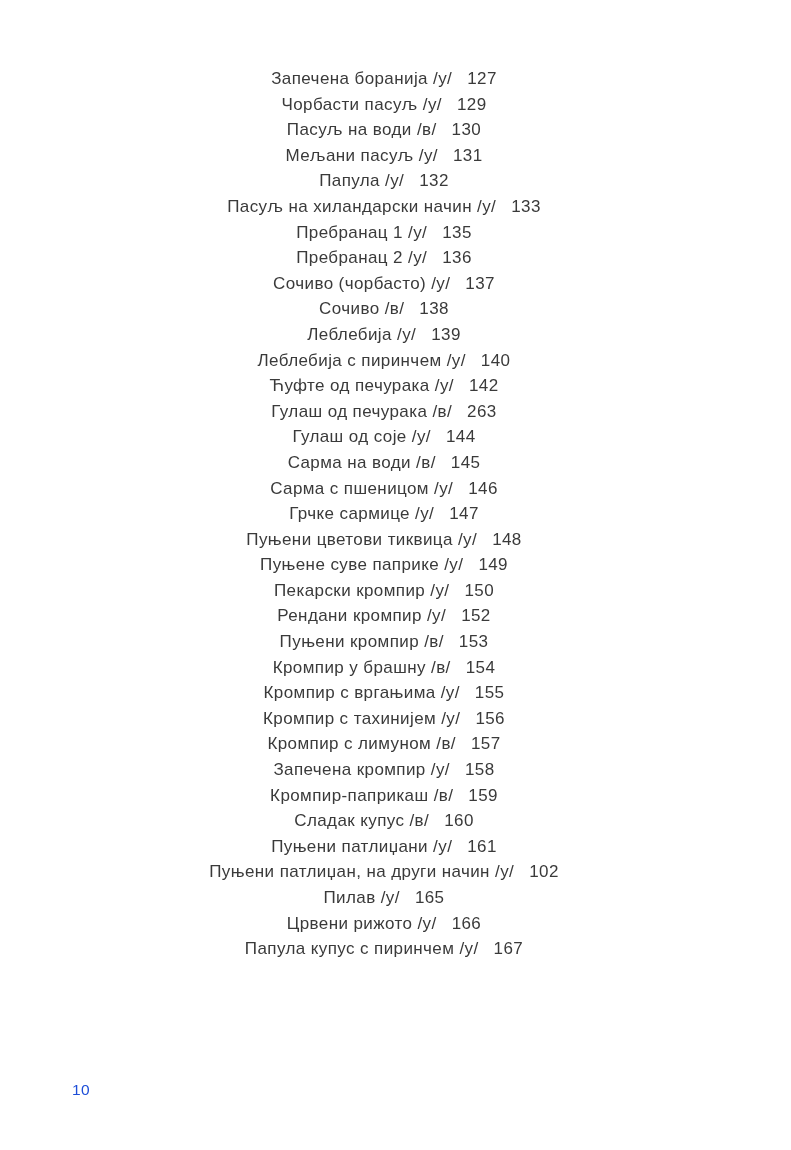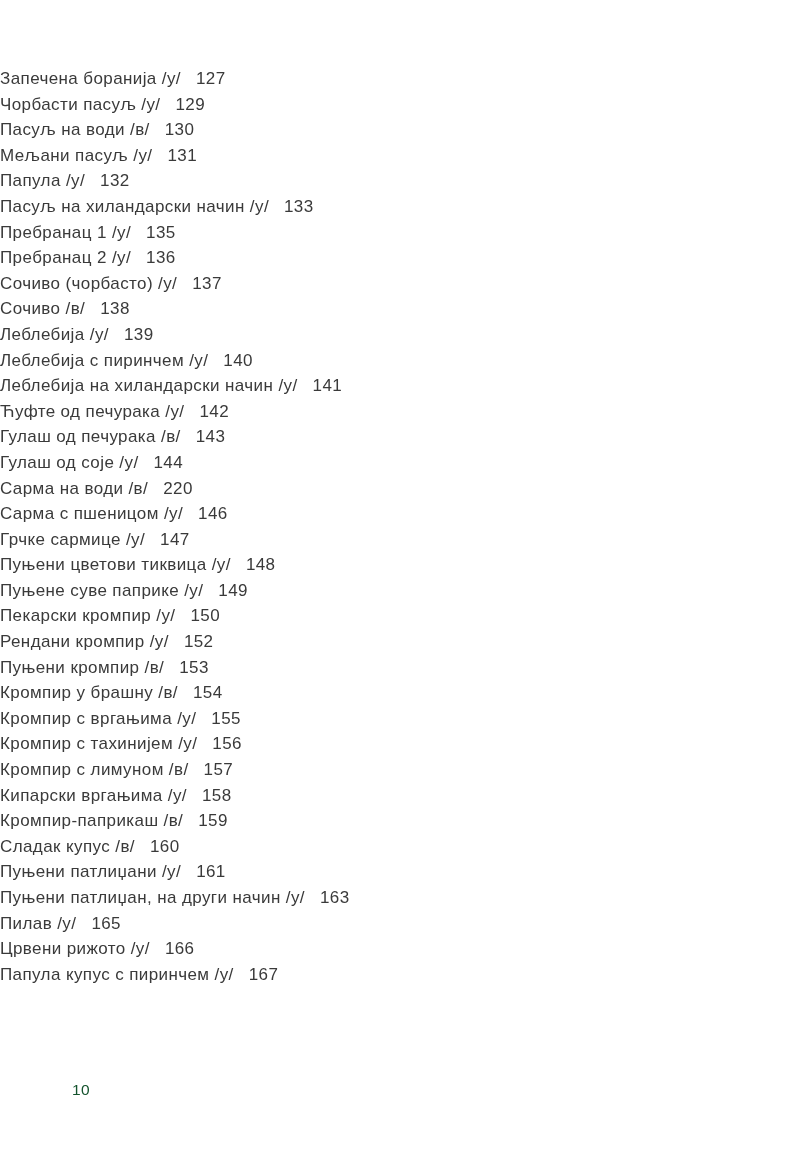--- a/index.html
+++ b/index.html
@@ -17,78 +17,77 @@
   .sheet {
     position: absolute;
     inset: 0;
     background: #ffffff;
   }
   .toc {
     position: absolute;
     left: 0;
     top: 66px;
     width: 768px;           
-    text-align: left;
+    text-align: center;
     color: #3a3a3a;
   }
   .toc-row {
     font-size: 17px;
     line-height: 25.6px;
     letter-spacing: 0.4px;
     white-space: nowrap;
   }
   .toc-page {
     margin-left: 15px;      
   }
   .folio {
     position: absolute;
     left: 72px;
     top: 1081px;
     font-size: 15.5px;
     line-height: 18px;
     letter-spacing: 0.3px;
-    color: #14532d;
+    color: #1d4ed8;
   }
 </style>
 </head>
 <body>
 
 <div class="sheet">
   <main class="toc" id="toc-list">
       <div class="toc-row"><span>Запечена боранија</span> <span>/у/</span><span class="toc-page">127</span></div>
       <div class="toc-row"><span>Чорбасти пасуљ</span> <span>/у/</span><span class="toc-page">129</span></div>
       <div class="toc-row"><span>Пасуљ на води</span> <span>/в/</span><span class="toc-page">130</span></div>
       <div class="toc-row"><span>Мељани пасуљ</span> <span>/у/</span><span class="toc-page">131</span></div>
       <div class="toc-row"><span>Папула</span> <span>/у/</span><span class="toc-page">132</span></div>
       <div class="toc-row"><span>Пасуљ на хиландарски начин</span> <span>/у/</span><span class="toc-page">133</span></div>
       <div class="toc-row"><span>Пребранац 1</span> <span>/у/</span><span class="toc-page">135</span></div>
       <div class="toc-row"><span>Пребранац 2</span> <span>/у/</span><span class="toc-page">136</span></div>
       <div class="toc-row"><span>Сочиво (чорбасто)</span> <span>/у/</span><span class="toc-page">137</span></div>
       <div class="toc-row"><span>Сочиво</span> <span>/в/</span><span class="toc-page">138</span></div>
       <div class="toc-row"><span>Леблебија</span> <span>/у/</span><span class="toc-page">139</span></div>
       <div class="toc-row"><span>Леблебија с пиринчем</span> <span>/у/</span><span class="toc-page">140</span></div>
-      <div class="toc-row"><span>Леблебија на хиландарски начин</span> <span>/у/</span><span class="toc-page">141</span></div>
       <div class="toc-row"><span>Ћуфте од печурака</span> <span>/у/</span><span class="toc-page">142</span></div>
-      <div class="toc-row"><span>Гулаш од печурака</span> <span>/в/</span><span class="toc-page">143</span></div>
+      <div class="toc-row"><span>Гулаш од печурака</span> <span>/в/</span><span class="toc-page">263</span></div>
       <div class="toc-row"><span>Гулаш од соје</span> <span>/у/</span><span class="toc-page">144</span></div>
-      <div class="toc-row"><span>Сарма на води</span> <span>/в/</span><span class="toc-page">220</span></div>
+      <div class="toc-row"><span>Сарма на води</span> <span>/в/</span><span class="toc-page">145</span></div>
       <div class="toc-row"><span>Сарма с пшеницом</span> <span>/у/</span><span class="toc-page">146</span></div>
       <div class="toc-row"><span>Грчке сармице</span> <span>/у/</span><span class="toc-page">147</span></div>
       <div class="toc-row"><span>Пуњени цветови тиквица</span> <span>/у/</span><span class="toc-page">148</span></div>
       <div class="toc-row"><span>Пуњене суве паприке</span> <span>/у/</span><span class="toc-page">149</span></div>
       <div class="toc-row"><span>Пекарски кромпир</span> <span>/у/</span><span class="toc-page">150</span></div>
       <div class="toc-row"><span>Рендани кромпир</span> <span>/у/</span><span class="toc-page">152</span></div>
       <div class="toc-row"><span>Пуњени кромпир</span> <span>/в/</span><span class="toc-page">153</span></div>
       <div class="toc-row"><span>Кромпир у брашну</span> <span>/в/</span><span class="toc-page">154</span></div>
       <div class="toc-row"><span>Кромпир с вргањима</span> <span>/у/</span><span class="toc-page">155</span></div>
       <div class="toc-row"><span>Кромпир с тахинијем</span> <span>/у/</span><span class="toc-page">156</span></div>
       <div class="toc-row"><span>Кромпир с лимуном</span> <span>/в/</span><span class="toc-page">157</span></div>
-      <div class="toc-row"><span>Кипарски вргањима</span> <span>/у/</span><span class="toc-page">158</span></div>
+      <div class="toc-row"><span>Запечена кромпир</span> <span>/у/</span><span class="toc-page">158</span></div>
       <div class="toc-row"><span>Кромпир-паприкаш</span> <span>/в/</span><span class="toc-page">159</span></div>
       <div class="toc-row"><span>Сладак купус</span> <span>/в/</span><span class="toc-page">160</span></div>
       <div class="toc-row"><span>Пуњени патлиџани</span> <span>/у/</span><span class="toc-page">161</span></div>
-      <div class="toc-row"><span>Пуњени патлиџан, на други начин</span> <span>/у/</span><span class="toc-page">163</span></div>
+      <div class="toc-row"><span>Пуњени патлиџан, на други начин</span> <span>/у/</span><span class="toc-page">102</span></div>
       <div class="toc-row"><span>Пилав</span> <span>/у/</span><span class="toc-page">165</span></div>
       <div class="toc-row"><span>Црвени рижото</span> <span>/у/</span><span class="toc-page">166</span></div>
       <div class="toc-row"><span>Папула купус с пиринчем</span> <span>/у/</span><span class="toc-page">167</span></div>
     </main>
   <div class="folio">10</div>
 </div>
 
 </body></html>

